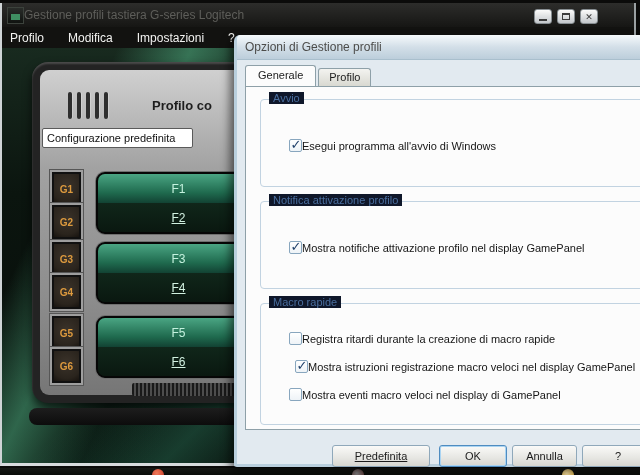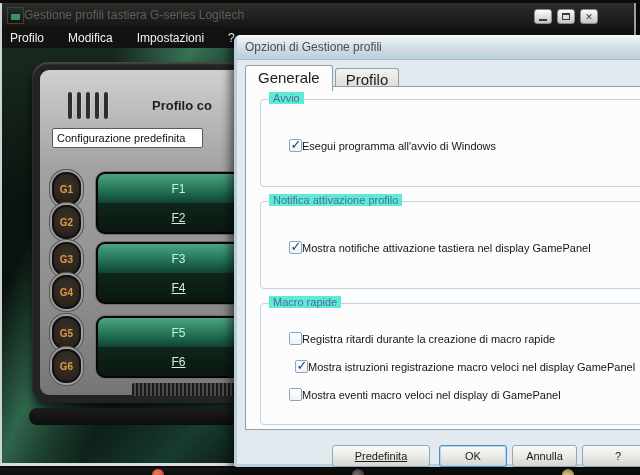--- a/index.html
+++ b/index.html
@@ -30,25 +30,25 @@
       linear-gradient(180deg,#182a1f 0%, #0b150f 35%, #060b08 100%);}
 
   
   .panel{position:absolute;left:30px;top:14px;width:232px;height:341px;background:#232323;border-radius:16px;
          box-shadow:inset 0 2px 2px rgba(255,255,255,.18), 0 5px 10px rgba(0,0,0,.65);}
   .panel-inner{position:absolute;inset:8px;border-radius:9px;
                background:linear-gradient(180deg,#d0d0d0,#a2a2a2 30%,#8d8d8d 70%,#767676);}
   .vents{position:absolute;left:28px;top:22px;display:flex;gap:5px;}
   .vent{width:4px;height:27px;background:#2e2e2e;border-radius:2px;box-shadow:1px 0 0 rgba(255,255,255,.25);}
   .panel-header{position:absolute;left:112px;top:28px;font-size:13px;font-weight:bold;color:#1e1e1e;white-space:nowrap;}
-  .profile-field{position:absolute;left:12px;top:58px;width:151px;height:20px;background:#fff;border:1px solid #5a5a5a;
+  .profile-field{position:absolute;left:2px;top:58px;width:151px;height:20px;background:#fff;border:1px solid #5a5a5a;
                  border-radius:2px;font-size:11px;color:#111;line-height:18px;padding-left:4px;white-space:nowrap;overflow:hidden;}
   .key-block{position:absolute;left:0;width:100%;height:64px;}
   .kb0{top:102px;} .kb1{top:172px;} .kb2{top:246px;}
-  .gkey{position:absolute;left:12px;width:29px;height:34px;border-radius:14px;
+  .gkey{position:absolute;left:12px;width:29px;height:34px;border-radius:0;
         background:radial-gradient(circle at 50% 40%, #45engage 0,#3b332a 0,#2a241d 70%,#17130f 100%);
         background:radial-gradient(circle at 50% 40%, #3b332a 0%, #2a241d 70%, #17130f 100%);
         border:2px solid #101010;box-shadow:0 0 0 2px #9e9e9e, 0 0 0 3px #565656;
         color:#dd9a3e;font-size:10px;font-weight:bold;display:flex;align-items:center;justify-content:center;}
   .gkey.second{top:33px;}
   .fdisplay{position:absolute;left:56px;top:0;width:165px;height:62px;border:2px solid #060606;border-radius:9px;
             overflow:hidden;background:#0a150e;box-shadow:0 0 0 1px #6f6f6f;}
   .fd-top{height:50%;background:linear-gradient(180deg,#4aa583 0%,#1f6a4e 65%,#124233 100%);
           color:#c4f2de;font-size:12px;display:flex;align-items:center;justify-content:center;}
   .fd-bottom{height:50%;background:linear-gradient(180deg,#10261a,#0a1810);
@@ -72,27 +72,27 @@
   .dlg-titlebar{height:25px;background:linear-gradient(#f6fafc,#d3dfe8 50%,#bcczd8,#bccedb);
           background:linear-gradient(#f6fafc,#d3dfe8 50%,#bccedb);
           border-radius:4px 4px 0 0;display:flex;align-items:center;padding:0 4px 0 8px;border-bottom:1px solid #a9bfcd;}
   .dlg-title{font-size:12px;color:#4c4c4a;}
   .dlg-caption{margin-left:auto;display:flex;gap:3px;}
   .dlg-help-btn{width:18px;height:17px;background:linear-gradient(#feffff,#cfe0ea);border:1px solid #7d9bb5;border-radius:3px;
                 color:#24445f;font-size:11px;font-weight:bold;display:flex;align-items:center;justify-content:center;}
   .dlg-close-btn{width:18px;height:17px;background:linear-gradient(#f0a195,#d6493c 55%,#b73328);border:1px solid #8f271e;border-radius:3px;
                  color:#fff;font-size:10px;font-weight:bold;display:flex;align-items:center;justify-content:center;}
   .tab-strip{position:absolute;left:8px;top:30px;display:flex;align-items:flex-end;gap:2px;}
-  .tab{font-size:15px;color:#1c1c1c;border:1px solid #8ea0a8;border-bottom:none;border-radius:3px 3px 0 0;padding:3px 12px 4px;}
+  .tab{font-size:11px;color:#1c1c1c;border:1px solid #8ea0a8;border-bottom:none;border-radius:3px 3px 0 0;padding:3px 12px 4px;}
   .tab.active{background:#fcfcfc;position:relative;z-index:2;padding-bottom:5px;}
   .tab.inactive{background:linear-gradient(#f3f3f0,#d9d9d1);padding:2px 10px 3px;}
   .tab-page{position:absolute;left:8px;right:8px;top:51px;bottom:34px;background:#fcfcfc;border:1px solid #8ea0a8;}
   .group{position:absolute;left:14px;right:14px;border:1px solid #c2d3e1;border-radius:4px;}
   .g0{top:12px;height:88px;} .g1{top:114px;height:88px;} .g2{top:216px;height:122px;}
-  .group-title{position:absolute;top:-8px;left:8px;background:#5eead4;padding:0 4px;font-size:11px;color:#4a6e9e;white-space:nowrap;}
+  .group-title{position:absolute;top:-8px;left:8px;background:#0f172a;padding:0 4px;font-size:11px;color:#4a6e9e;white-space:nowrap;}
   .chk-row{position:absolute;left:28px;display:flex;align-items:center;font-size:11px;color:#161616;white-space:nowrap;}
   .checkbox{width:13px;height:13px;flex:0 0 13px;background:linear-gradient(#ffffff,#eef3f7);border:1px solid #88a6be;border-radius:2px;position:relative;}
   .checkbox.checked::after{content:"\2713";position:absolute;left:-1px;top:-3px;width:14px;text-align:center;
                            font-size:13px;font-weight:bold;color:#20406a;}
   .dlg-btn{position:absolute;top:410px;height:22px;font-size:11px;color:#1c1c1c;
            background:linear-gradient(#fafaf8,#e6e6e2 60%,#d6d6d0);border:1px solid #8fa8ba;border-radius:3px;
            display:flex;align-items:center;justify-content:center;}
   .btn-predefinita{left:95px;width:98px;text-decoration:underline;}
   .btn-ok{left:202px;width:68px;border:1px solid #4f8cc0;box-shadow:inset 0 0 0 1px #aad4f2;}
   .btn-annulla{left:275px;width:65px;}
@@ -204,21 +204,21 @@
         <div class="chk-row" style="top:39px;">
           <span class="checkbox checked"></span>
           <span>Esegui programma all'avvio di Windows</span>
         </div>
       </div>
 
       <div class="group g1">
         <span class="group-title">Notifica attivazione profilo</span>
         <div class="chk-row" style="top:39px;">
           <span class="checkbox checked"></span>
-          <span>Mostra notifiche attivazione tastiera nel display GamePanel</span>
+          <span>Mostra notifiche attivazione profilo nel display GamePanel</span>
         </div>
       </div>
 
       <div class="group g2">
         <span class="group-title">Macro rapide</span>
         <div class="chk-row" style="top:28px;">
           <span class="checkbox"></span>
           <span>Registra ritardi durante la creazione di macro rapide</span>
         </div>
         <div class="chk-row" style="top:56px;padding-left:6px;">

